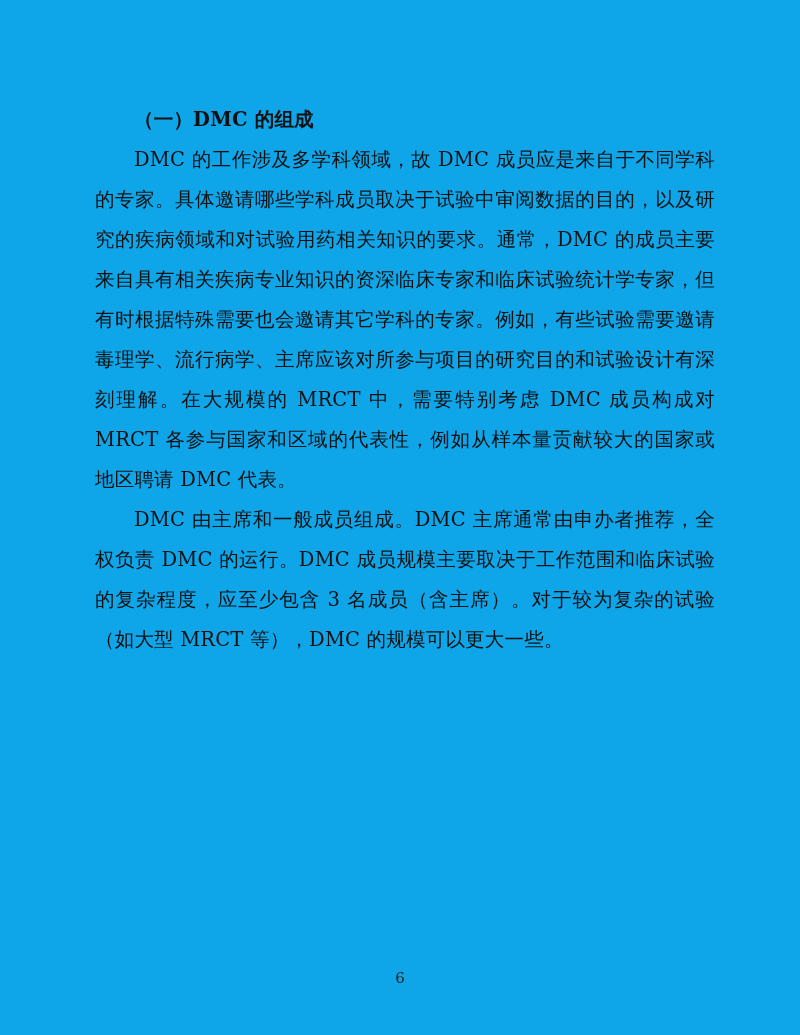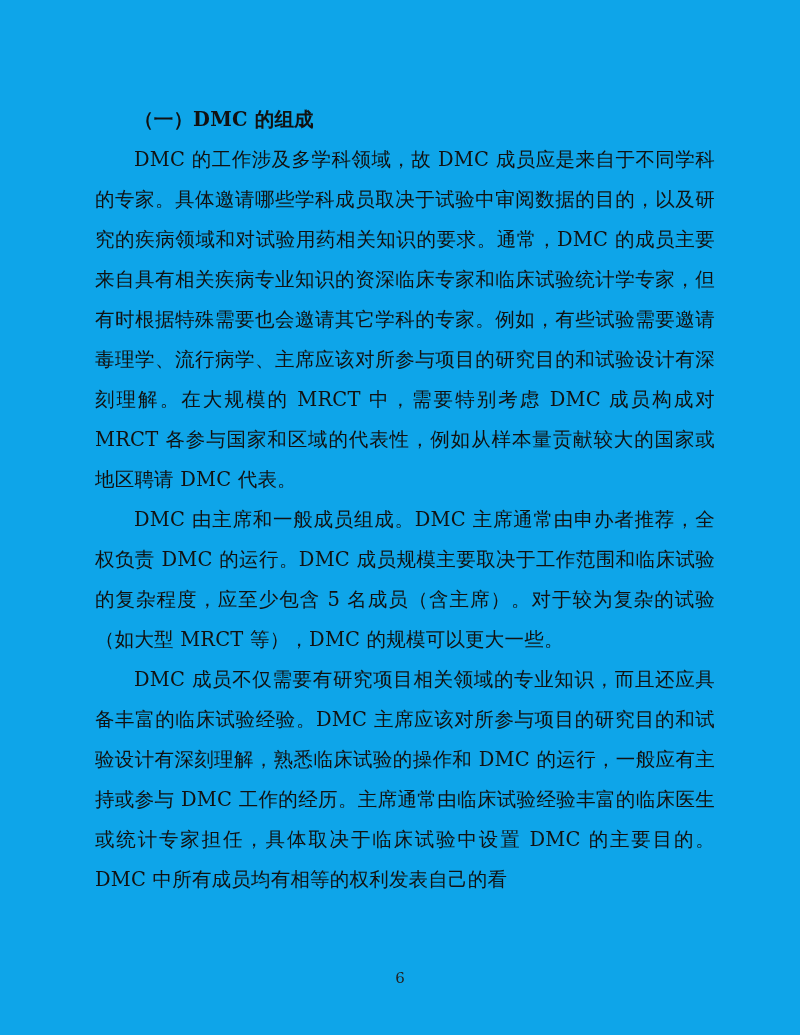--- a/index.html
+++ b/index.html
@@ -55,17 +55,16 @@
     color: #222222;
   }
 </style>
 </head>
 <body>
 
 <div class="page">
   <div class="doc-body">
     <p class="para heading-para">（一）DMC 的组成</p>
     <p class="para">DMC 的工作涉及多学科领域，故 DMC 成员应是来自于不同学科的专家。具体邀请哪些学科成员取决于试验中审阅数据的目的，以及研究的疾病领域和对试验用药相关知识的要求。通常，DMC 的成员主要来自具有相关疾病专业知识的资深临床专家和临床试验统计学专家，但有时根据特殊需要也会邀请其它学科的专家。例如，有些试验需要邀请毒理学、流行病学、主席应该对所参与项目的研究目的和试验设计有深刻理解。在大规模的 MRCT 中，需要特别考虑 DMC 成员构成对 MRCT 各参与国家和区域的代表性，例如从样本量贡献较大的国家或地区聘请 DMC 代表。</p>
-    <p class="para">DMC 由主席和一般成员组成。DMC 主席通常由申办者推荐，全权负责 DMC 的运行。DMC 成员规模主要取决于工作范围和临床试验的复杂程度，应至少包含 5 名成员（含主席）。对于较为复杂的试验（如大型 MRCT 等），DMC 的规模可以更大一些。</p>
-    <p class="para">DMC 成员不仅需要有研究项目相关领域的专业知识，而且还应具备丰富的临床试验经验。DMC 主席应该对所参与项目的研究目的和试验设计有深刻理解，熟悉临床试验的操作和 DMC 的运行，一般应有主持或参与 DMC 工作的经历。主席通常由临床试验经验丰富的临床医生或统计专家担任，具体取决于临床试验中设置 DMC 的主要目的。DMC 中所有成员均有相等的权利发表自己的看</p>
+    <p class="para">DMC 由主席和一般成员组成。DMC 主席通常由申办者推荐，全权负责 DMC 的运行。DMC 成员规模主要取决于工作范围和临床试验的复杂程度，应至少包含 3 名成员（含主席）。对于较为复杂的试验（如大型 MRCT 等），DMC 的规模可以更大一些。</p>
   </div>
   <div class="page-number">6</div>
 </div>
 
 </body></html>

